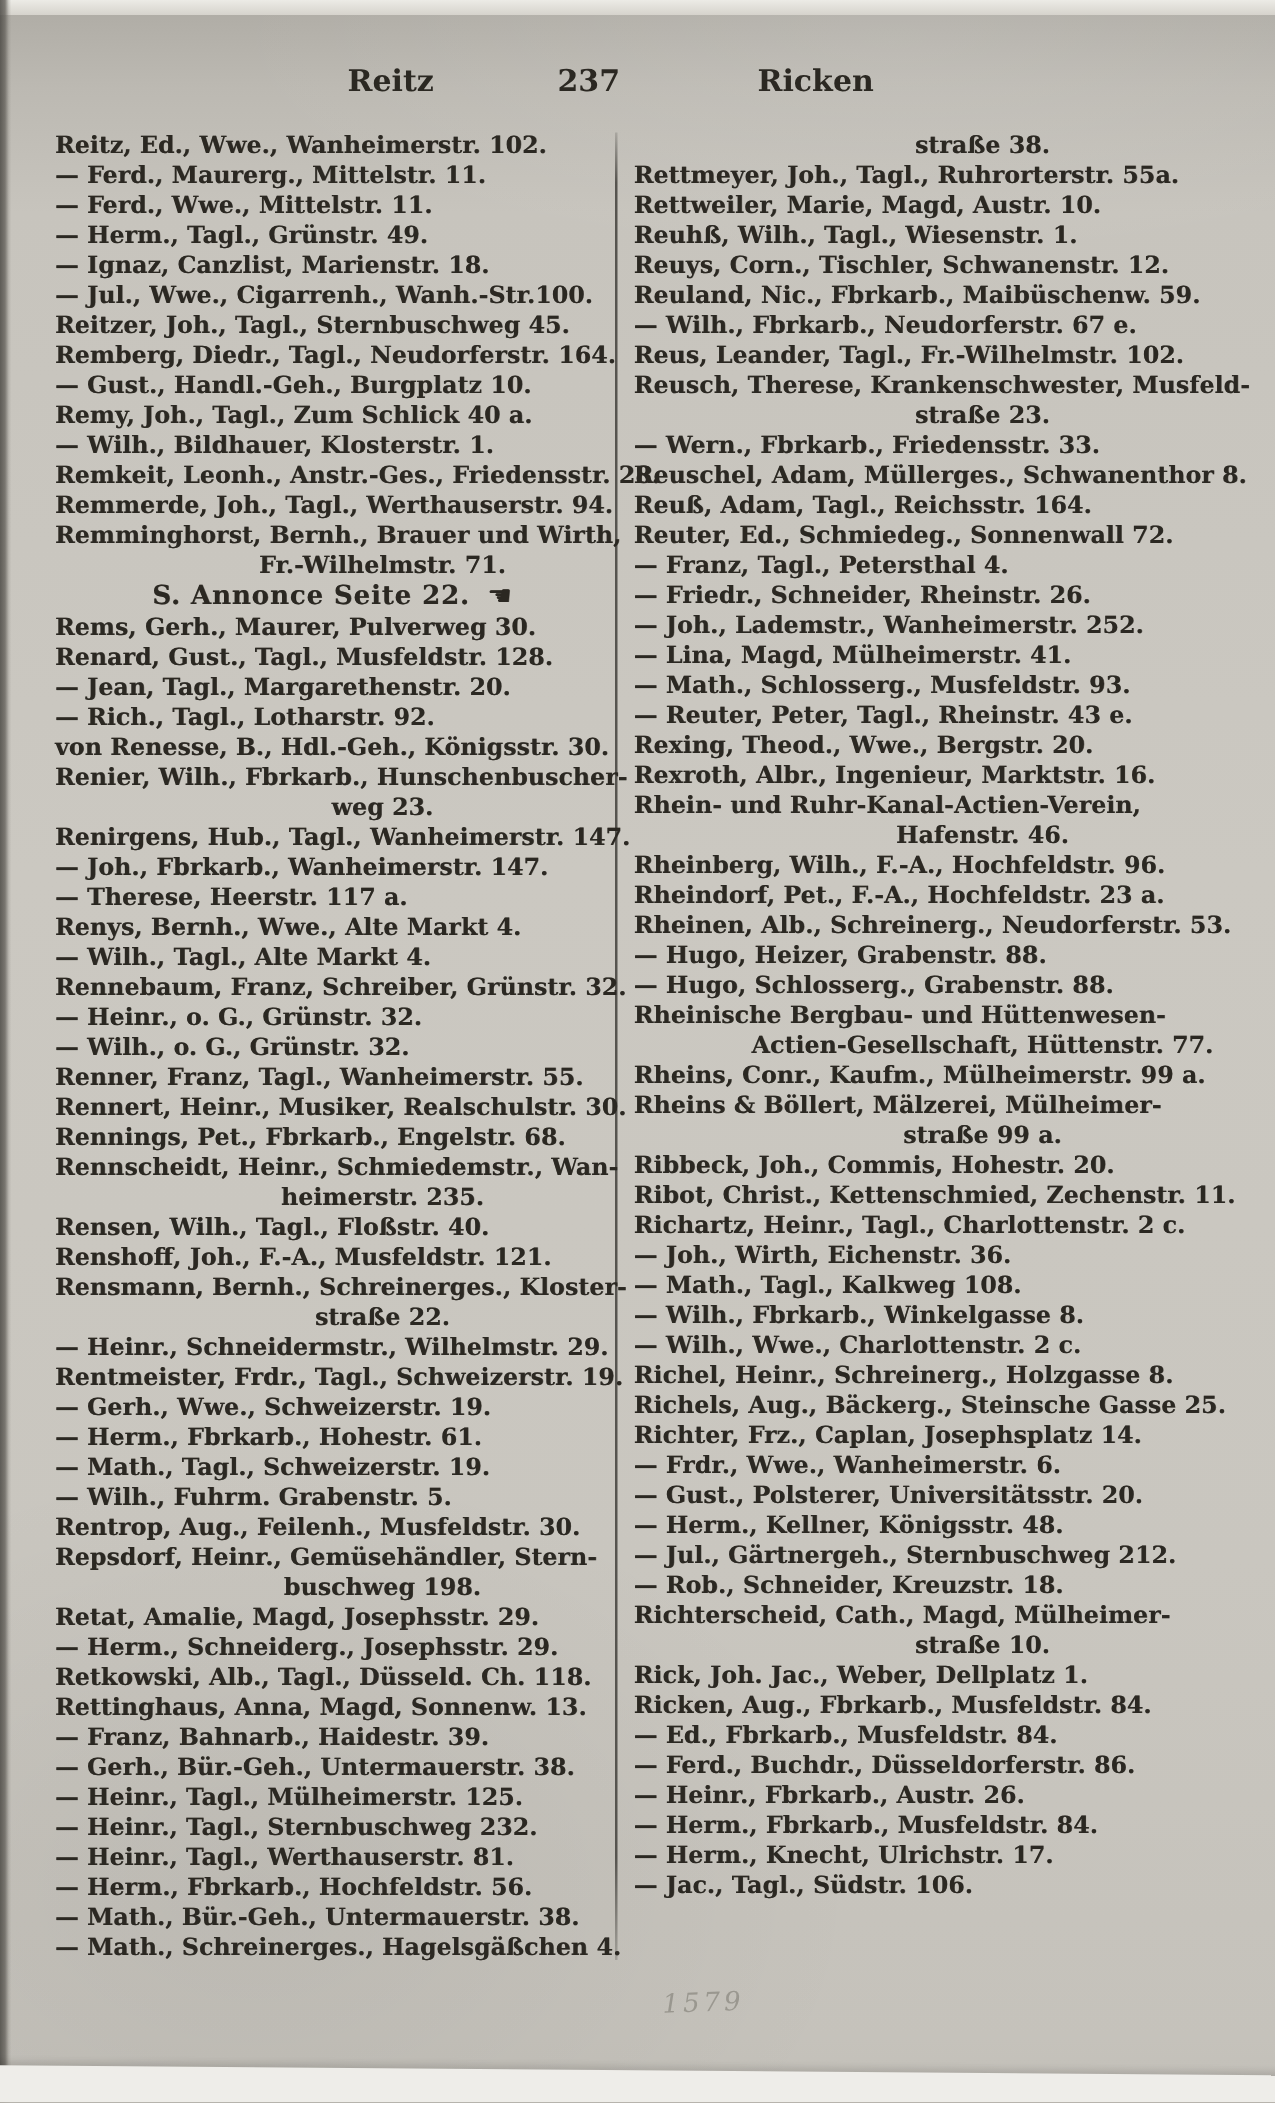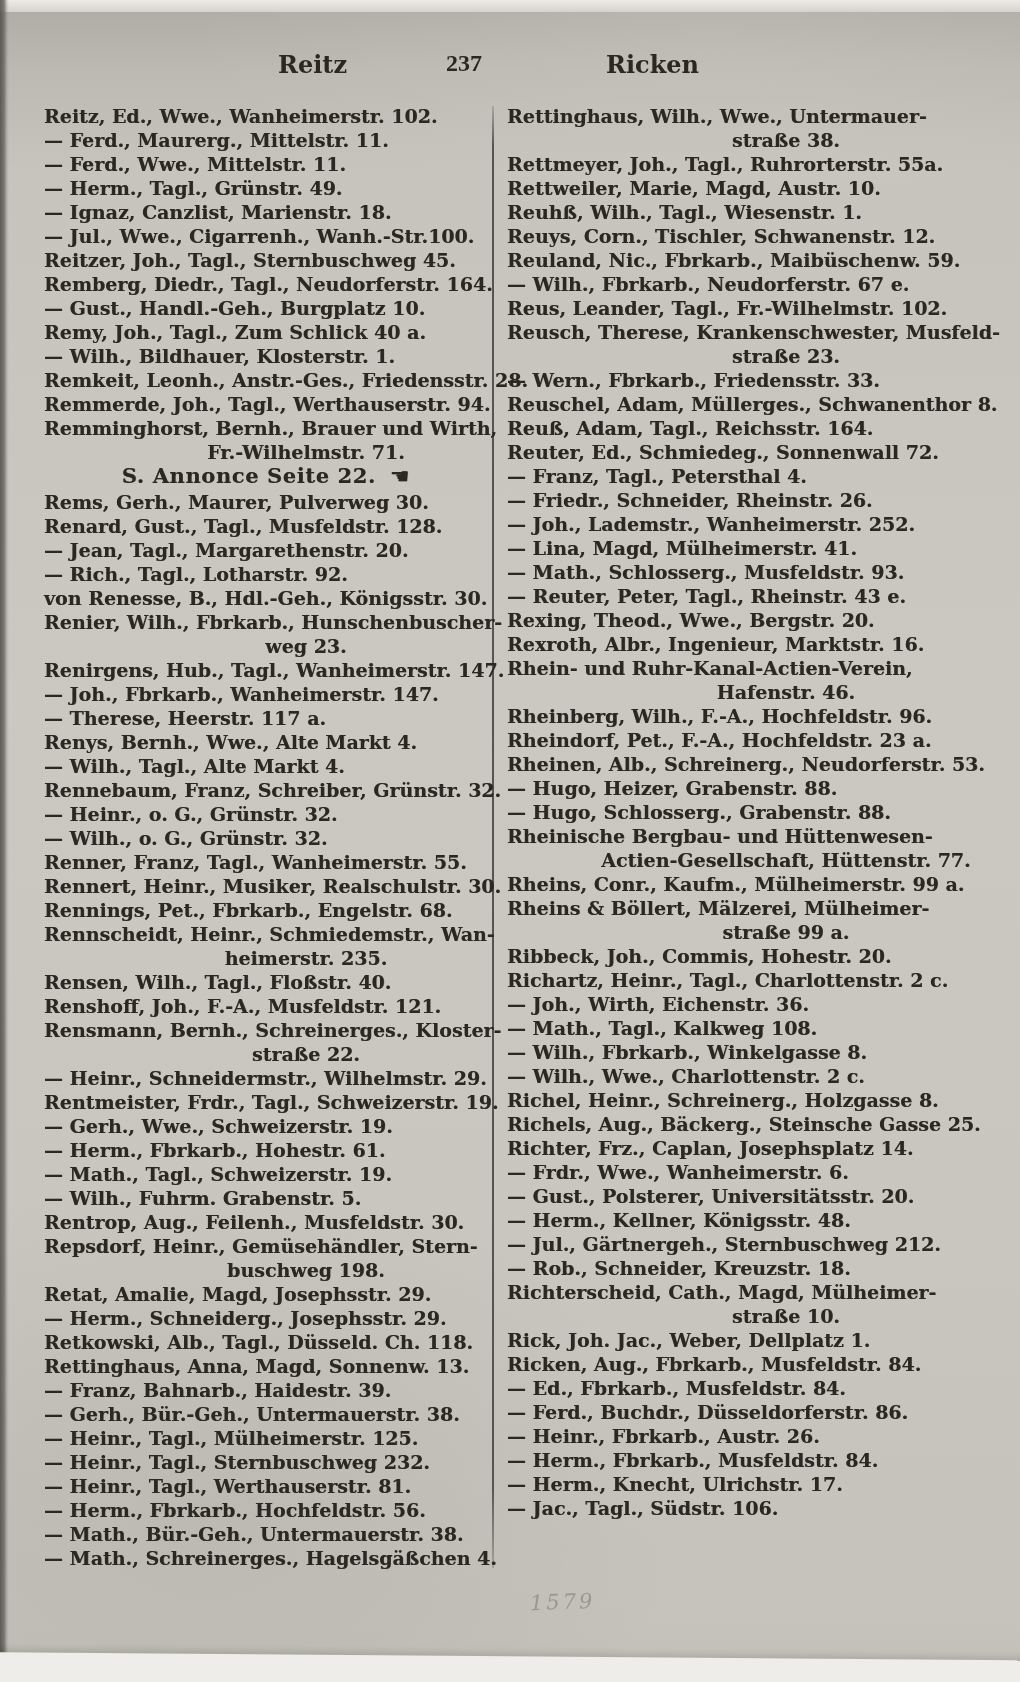--- a/index.html
+++ b/index.html
@@ -16,21 +16,21 @@
     background:linear-gradient(180deg,#ecebe6,#d6d3cc);}
   .bottom-strip{position:absolute;left:-20px;top:1652px;width:1100px;height:90px;
     background:#eeede9;transform:rotate(0.45deg);transform-origin:left top;
     box-shadow:0 -3px 6px rgba(0,0,0,0.12);}
   .left-edge{position:absolute;left:0;top:0;width:9px;height:100%;
     background:linear-gradient(90deg,#4b4944 0px,#6b6862 4px,rgba(120,117,110,0.25) 7px,rgba(120,117,110,0) 9px);
     opacity:.85;}
   .header{position:absolute;top:50px;left:0;width:100%;height:34px;font-size:24px;font-weight:bold;}
   .header .hword{position:absolute;top:0;}
   .h-left{left:278px;}
-  .h-center{left:446px;font-family:Liberation Serif, serif;}
+  .h-center{left:446px;}
   .h-right{left:606px;}
   .divider{position:absolute;left:492px;top:106px;width:2px;height:1462px;
     background:linear-gradient(180deg,rgba(70,68,63,0.2),#56544f 40px,#56544f 1380px,rgba(70,68,63,0.25));}
   .col{position:absolute;top:104px;font-size:19px;font-weight:bold;line-height:24px;
     text-shadow:0.3px 0.3px 0.4px rgba(43,40,34,0.55);}
   .col-left{left:44px;width:444px;}
   .col-right{left:507px;width:478px;}
   .line{height:24px;white-space:nowrap;}
   .line.cont{padding-left:80px;text-align:center;}
   .line.dash{}
@@ -112,21 +112,20 @@
       <div class="line dash">— Franz, Bahnarb., Haidestr. 39.</div>
       <div class="line dash">— Gerh., Bür.-Geh., Untermauerstr. 38.</div>
       <div class="line dash">— Heinr., Tagl., Mülheimerstr. 125.</div>
       <div class="line dash">— Heinr., Tagl., Sternbuschweg 232.</div>
       <div class="line dash">— Heinr., Tagl., Werthauserstr. 81.</div>
       <div class="line dash">— Herm., Fbrkarb., Hochfeldstr. 56.</div>
       <div class="line dash">— Math., Bür.-Geh., Untermauerstr. 38.</div>
       <div class="line dash">— Math., Schreinerges., Hagelsgäßchen 4.</div>
     </div>
   <div class="col col-right" id="col-right">
-      <div class="line entry">Rettinghaus, Wilh., Wwe., Untermauer-</div>
       <div class="line cont">straße 38.</div>
       <div class="line entry">Rettmeyer, Joh., Tagl., Ruhrorterstr. 55a.</div>
       <div class="line entry">Rettweiler, Marie, Magd, Austr. 10.</div>
       <div class="line entry">Reuhß, Wilh., Tagl., Wiesenstr. 1.</div>
       <div class="line entry">Reuys, Corn., Tischler, Schwanenstr. 12.</div>
       <div class="line entry">Reuland, Nic., Fbrkarb., Maibüschenw. 59.</div>
       <div class="line dash">— Wilh., Fbrkarb., Neudorferstr. 67 e.</div>
       <div class="line entry">Reus, Leander, Tagl., Fr.-Wilhelmstr. 102.</div>
       <div class="line entry">Reusch, Therese, Krankenschwester, Musfeld-</div>
       <div class="line cont">straße 23.</div>
@@ -148,20 +147,21 @@
       <div class="line entry">Rheindorf, Pet., F.-A., Hochfeldstr. 23 a.</div>
       <div class="line entry">Rheinen, Alb., Schreinerg., Neudorferstr. 53.</div>
       <div class="line dash">— Hugo, Heizer, Grabenstr. 88.</div>
       <div class="line dash">— Hugo, Schlosserg., Grabenstr. 88.</div>
       <div class="line entry">Rheinische Bergbau- und Hüttenwesen-</div>
       <div class="line cont">Actien-Gesellschaft, Hüttenstr. 77.</div>
       <div class="line entry">Rheins, Conr., Kaufm., Mülheimerstr. 99 a.</div>
       <div class="line entry">Rheins &amp; Böllert, Mälzerei, Mülheimer-</div>
       <div class="line cont">straße 99 a.</div>
       <div class="line entry">Ribbeck, Joh., Commis, Hohestr. 20.</div>
+      <div class="line entry">Ribot, Christ., Kettenschmied, Zechenstr. 11.</div>
       <div class="line entry">Richartz, Heinr., Tagl., Charlottenstr. 2 c.</div>
       <div class="line dash">— Joh., Wirth, Eichenstr. 36.</div>
       <div class="line dash">— Math., Tagl., Kalkweg 108.</div>
       <div class="line dash">— Wilh., Fbrkarb., Winkelgasse 8.</div>
       <div class="line dash">— Wilh., Wwe., Charlottenstr. 2 c.</div>
       <div class="line entry">Richel, Heinr., Schreinerg., Holzgasse 8.</div>
       <div class="line entry">Richels, Aug., Bäckerg., Steinsche Gasse 25.</div>
       <div class="line entry">Richter, Frz., Caplan, Josephsplatz 14.</div>
       <div class="line dash">— Frdr., Wwe., Wanheimerstr. 6.</div>
       <div class="line dash">— Gust., Polsterer, Universitätsstr. 20.</div>

